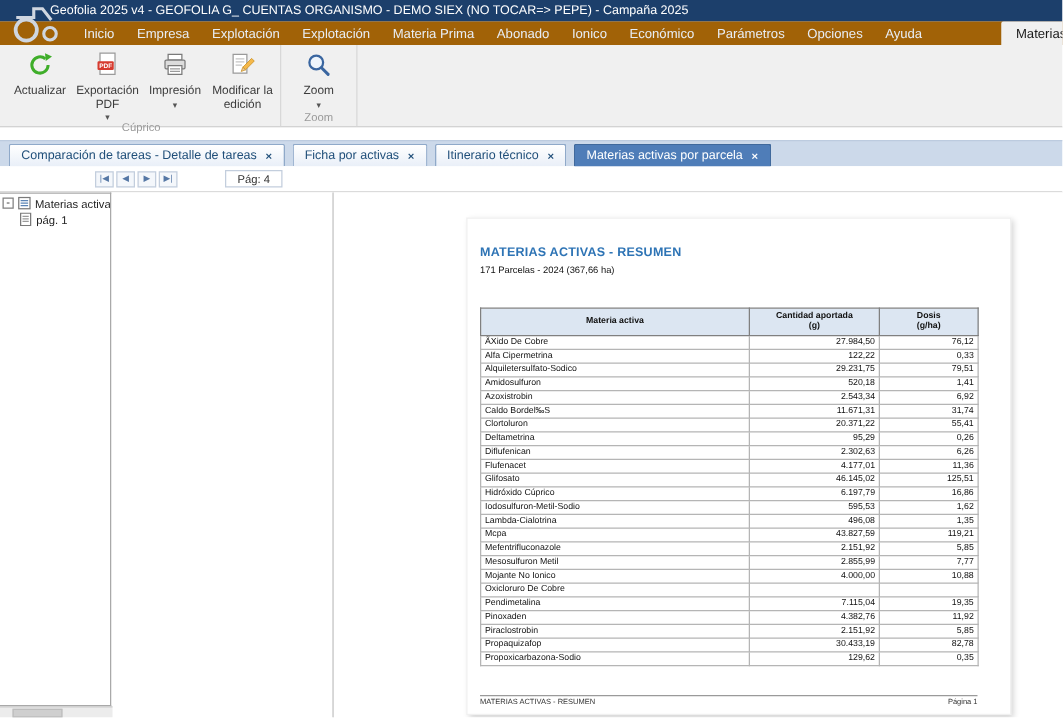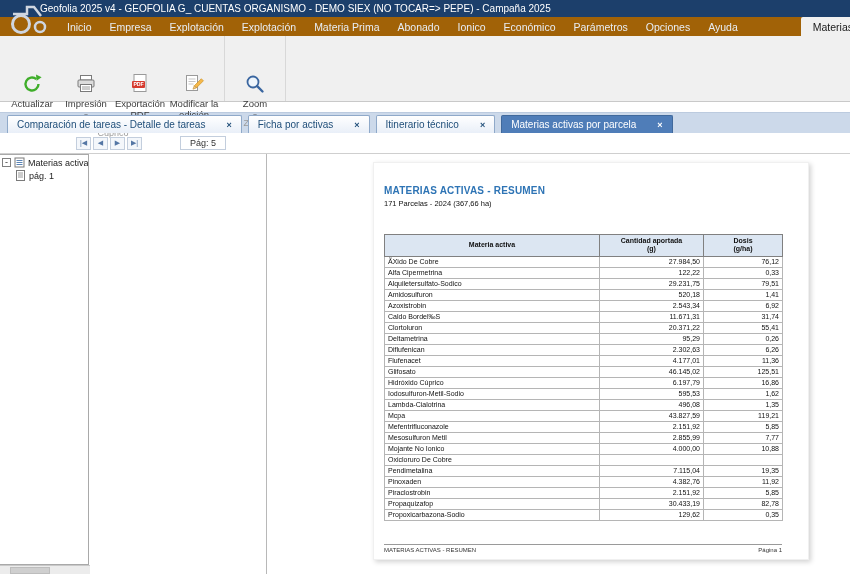--- a/index.html
+++ b/index.html
@@ -22,32 +22,32 @@
   .menu-active-tab {
     margin-left:54px; background:#f0f0f0; color:#1a1a1a; display:flex; align-items:center;
     padding:0 12px; border-radius:2px 2px 0 0; white-space:nowrap;
   }
   .ribbon { height:66px; background:#f0f0f0; border-bottom:1px solid #c9c9c9; display:flex; padding-left:2px; }
   .ribbon-group { display:flex; flex-direction:column; border-right:1px solid #d8d8d8; padding:0 3px; }
   .rg-buttons { display:flex; flex:1; align-items:flex-start; }
   .rg-label { text-align:center; font-size:9px; color:#9a9a9a; padding:0 0 2px; }
   .ribbon-btn {
     display:flex; flex-direction:column; align-items:center; width:54px; padding-top:5px;
-    font-size:9.5px; color:#3c3c3c; line-height:1.1; text-align:center; gap:2px; cursor:pointer;margin-top:32px;
+    font-size:9.5px; color:#3c3c3c; line-height:1.1; text-align:center; gap:2px; cursor:pointer;
   }
   .ribbon-btn svg { width:22px; height:22px; }
   .drop-arrow::after { content:"▾"; font-size:7px; color:#555; }
   .drop-arrow { line-height:5px; }
   .gapbar { height:10px; background:#ffffff; }
   .tabstrip {
     height:21px; background:#ccd9ea; border-top:1px solid #bccbdf;
     display:flex; align-items:flex-end; padding-left:7px; gap:6px;
   }
   .doc-tab {
-    height:18px; display:flex; align-items:center; gap:21px; padding:0 9px; font-size:10px;
+    height:18px; display:flex; align-items:center; gap:7px; padding:0 9px; font-size:10px;
     background:linear-gradient(#ffffff,#e9eff8); border:1px solid #8fa9c9; border-bottom:none;
     color:#1f4e79; border-radius:2px 2px 0 0; white-space:nowrap; cursor:pointer;
   }
   .doc-tab.active { background:#4f7db8; color:#fff; border-color:#40699c; }
   .tab-close { font-size:9px; font-weight:bold; }
   .tab-close::after { content:"×"; }
   .pagerbar {
     height:21px; background:#fff; border-bottom:1px solid #cfcfcf;
     display:flex; align-items:center; padding-left:76px;
   }
@@ -76,21 +76,21 @@
   .expander::before { content:"-"; }
   .tree-icon { display:flex; flex:none; }
   .tree-icon svg { width:11px; height:11px; }
   .tree-hscroll {
     position:absolute; left:0; bottom:0; width:90px; height:9px;
     background:#ececec; border-top:1px solid #c9c9c9; display:flex; align-items:center;
   }
   .tree-hscroll .thumb { width:40px; height:7px; margin-left:10px; background:#cfcfcf; border:1px solid #bdbdbd; }
   .report-viewer { flex:1; position:relative; background:#fff; overflow:hidden; }
   .page {
-    position:absolute; left:106px; top:8px; width:436px; height:398px; background:#fff;
+    position:absolute; left:106px; top:20px; width:436px; height:398px; background:#fff;
     box-shadow:2px 2px 5px rgba(0,0,0,0.18); border:1px solid #f0f0f0;
   }
   .page-title { margin:22px 0 3px 10px; font-size:10px; font-weight:bold; color:#2e74b5; letter-spacing:0.2px; }
   .page-subtitle { margin:0 0 0 10px; font-size:7.5px; color:#111; }
   .report-table {
     margin:26px 0 0 10px; border-collapse:collapse; table-layout:fixed;
     width:398px; font-size:7px; color:#111; border:1px solid #6f6f6f;
   }
   .report-table th {
     background:#dce6f2; border:1px solid #808080; font-weight:bold; text-align:center;
@@ -153,39 +153,39 @@
             <svg viewBox="0 0 22 22">
               <path d="M17.5 11a6.5 6.5 0 1 1-2.2-4.9" fill="none" stroke="#3fae2a" stroke-width="2.4"></path>
               <polygon points="15.0,1.6 20.6,4.2 15.6,7.8" fill="#3fae2a"></polygon>
             </svg>
           </span>
           <span>Actualizar</span>
         </div>
         <div class="ribbon-btn">
           <span>
             <svg viewBox="0 0 22 22">
+              <rect x="5" y="1.5" width="12" height="17" fill="#fff" stroke="#9a9a9a"></rect>
+              <rect x="3" y="8" width="13" height="7" rx="1" fill="#d63b2f"></rect>
+              <text x="4.4" y="13.4" font-size="5.2" font-weight="bold" fill="#fff" font-family="Liberation Sans, sans-serif">PDF</text>
+            </svg>
+          </span>
+          <span>Exportación PDF</span>
+          <span class="drop-arrow"></span>
+        </div>
+        <div class="ribbon-btn">
+          <span>
+            <svg viewBox="0 0 22 22">
               <rect x="5.5" y="2.5" width="11" height="4.5" fill="#fff" stroke="#7a7a7a"></rect>
               <rect x="3" y="7" width="16" height="7" rx="1" fill="#dcdcdc" stroke="#7a7a7a"></rect>
               <rect x="5.5" y="11.5" width="11" height="7" fill="#fff" stroke="#7a7a7a"></rect>
               <line x1="7" y1="14" x2="15" y2="14" stroke="#9a9a9a"></line>
               <line x1="7" y1="16" x2="15" y2="16" stroke="#9a9a9a"></line>
             </svg>
           </span>
           <span>Impresión</span>
-          <span class="drop-arrow"></span>
-        </div>
-        <div class="ribbon-btn">
-          <span>
-            <svg viewBox="0 0 22 22">
-              <rect x="5" y="1.5" width="12" height="17" fill="#fff" stroke="#9a9a9a"></rect>
-              <rect x="3" y="8" width="13" height="7" rx="1" fill="#d63b2f"></rect>
-              <text x="4.4" y="13.4" font-size="5.2" font-weight="bold" fill="#fff" font-family="Liberation Sans, sans-serif">PDF</text>
-            </svg>
-          </span>
-          <span>Exportación PDF</span>
           <span class="drop-arrow"></span>
         </div>
         <div class="ribbon-btn">
           <span>
             <svg viewBox="0 0 22 22">
               <rect x="3.5" y="2.5" width="11" height="15" fill="#fff" stroke="#9a9a9a"></rect>
               <line x1="5.5" y1="6" x2="12.5" y2="6" stroke="#c5c5c5"></line>
               <line x1="5.5" y1="8.5" x2="12.5" y2="8.5" stroke="#c5c5c5"></line>
               <line x1="5.5" y1="11" x2="10.5" y2="11" stroke="#c5c5c5"></line>
               <g transform="rotate(45 14 12)">
@@ -235,21 +235,21 @@
         <span>Materias activas por parcela</span>
         <span class="tab-close"></span>
       </div>
     </div>
 
   <div class="pagerbar">
     <div class="pager-btn pg-first"></div>
     <div class="pager-btn pg-prev"></div>
     <div class="pager-btn pg-next"></div>
     <div class="pager-btn pg-last"></div>
-    <div class="page-field">Pág: 5</div>
+    <div class="page-field">Pág: 4</div>
   </div>
 
   <div class="content">
     <div class="left-panel">
       <div class="tree-box">
         <div class="tree-row">
           <span class="expander"></span>
           <span class="tree-icon">
             <svg viewBox="0 0 11 11">
               <rect x="1" y="1" width="9" height="9" fill="#fff" stroke="#7a7a7a"></rect>

